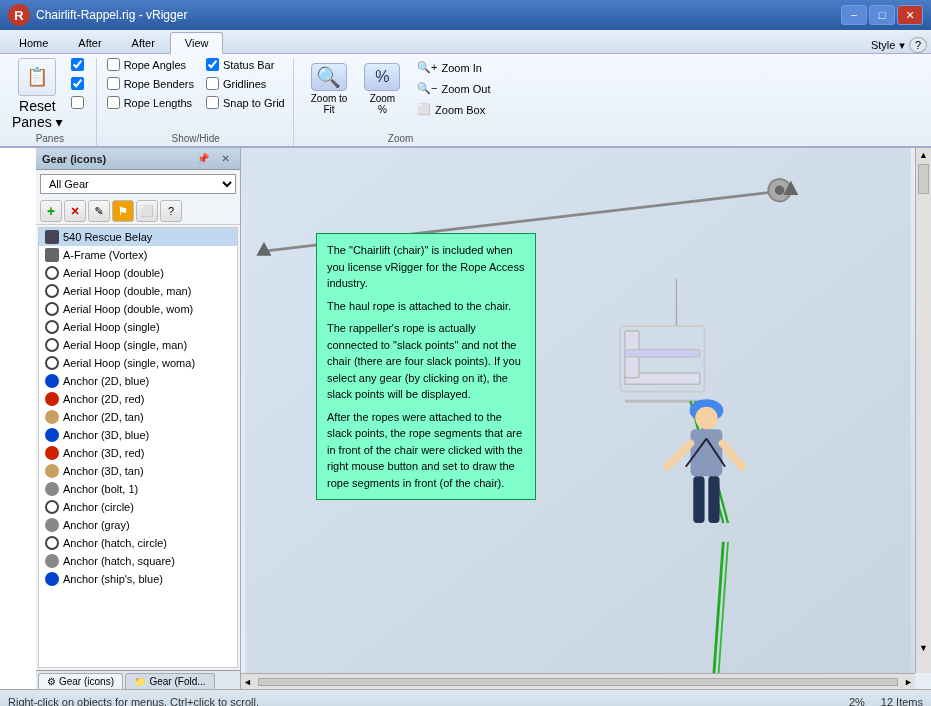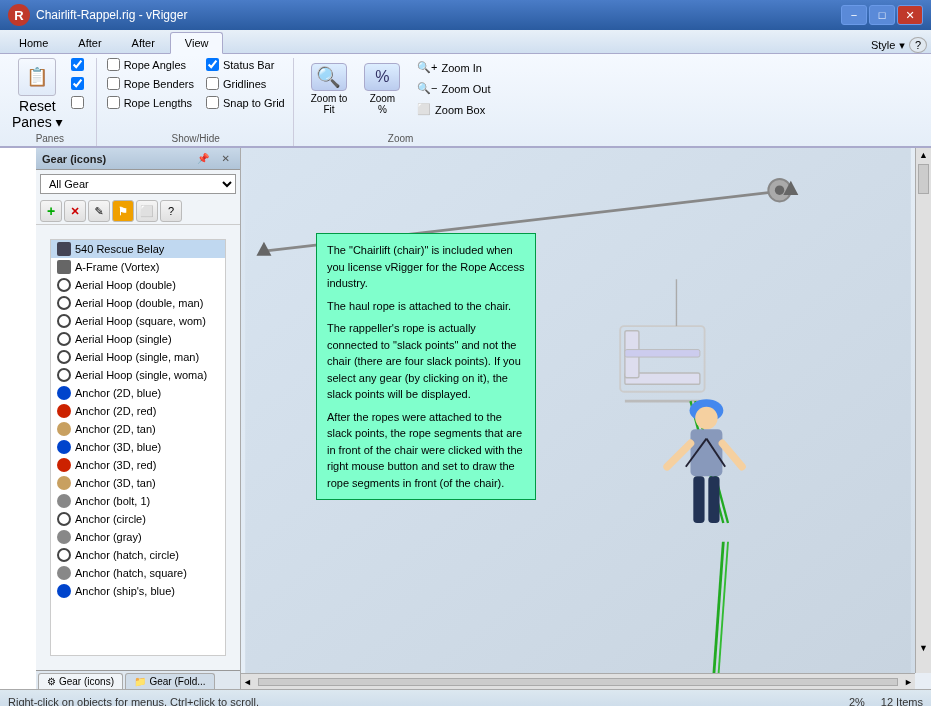--- a/index.html
+++ b/index.html
@@ -144,21 +144,21 @@
     }
     .panel-tool-btn.green { color: #00aa00; font-weight: bold; font-size: 14px; }
     .panel-tool-btn.red { color: #cc0000; font-weight: bold; }
     .panel-tool-btn.orange { background: #f0a000; color: white; font-weight: bold; }
     #gear-list {
       flex: 1;
       overflow-y: auto;
       overflow-x: hidden;
       background: white;
       border: 1px solid #ccc;
-      margin: 14px;
+      margin: 2px;
     }
     .gear-item {
       display: flex; align-items: center; gap: 4px;
       padding: 2px 6px;
       font-size: 11px;
       cursor: pointer;
       white-space: nowrap;
       overflow: hidden;
       text-overflow: ellipsis;
     }
@@ -411,21 +411,21 @@
         <div class="gear-item">
           <div class="gear-icon hoop"></div>
           <span>Aerial Hoop (double)</span>
         </div>
         <div class="gear-item">
           <div class="gear-icon hoop"></div>
           <span>Aerial Hoop (double, man)</span>
         </div>
         <div class="gear-item">
           <div class="gear-icon hoop"></div>
-          <span>Aerial Hoop (square, wom)</span>
+          <span>Aerial Hoop (double, wom)</span>
         </div>
         <div class="gear-item">
           <div class="gear-icon hoop"></div>
           <span>Aerial Hoop (single)</span>
         </div>
         <div class="gear-item">
           <div class="gear-icon hoop"></div>
           <span>Aerial Hoop (single, man)</span>
         </div>
         <div class="gear-item">

